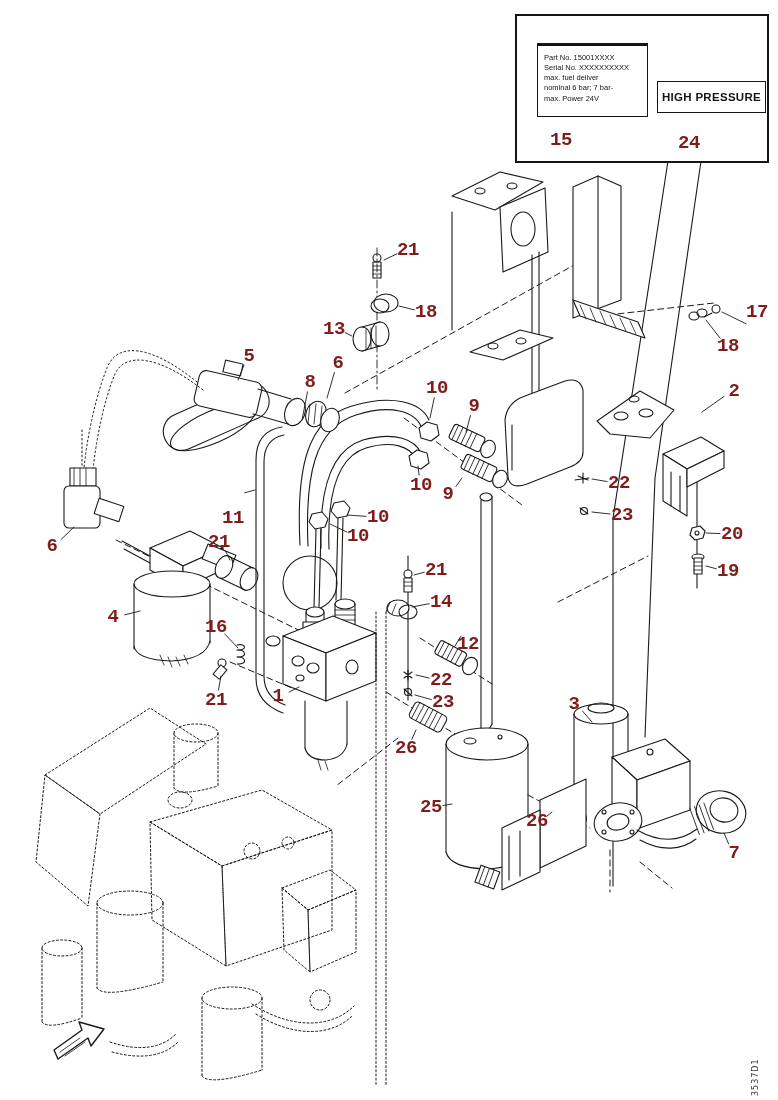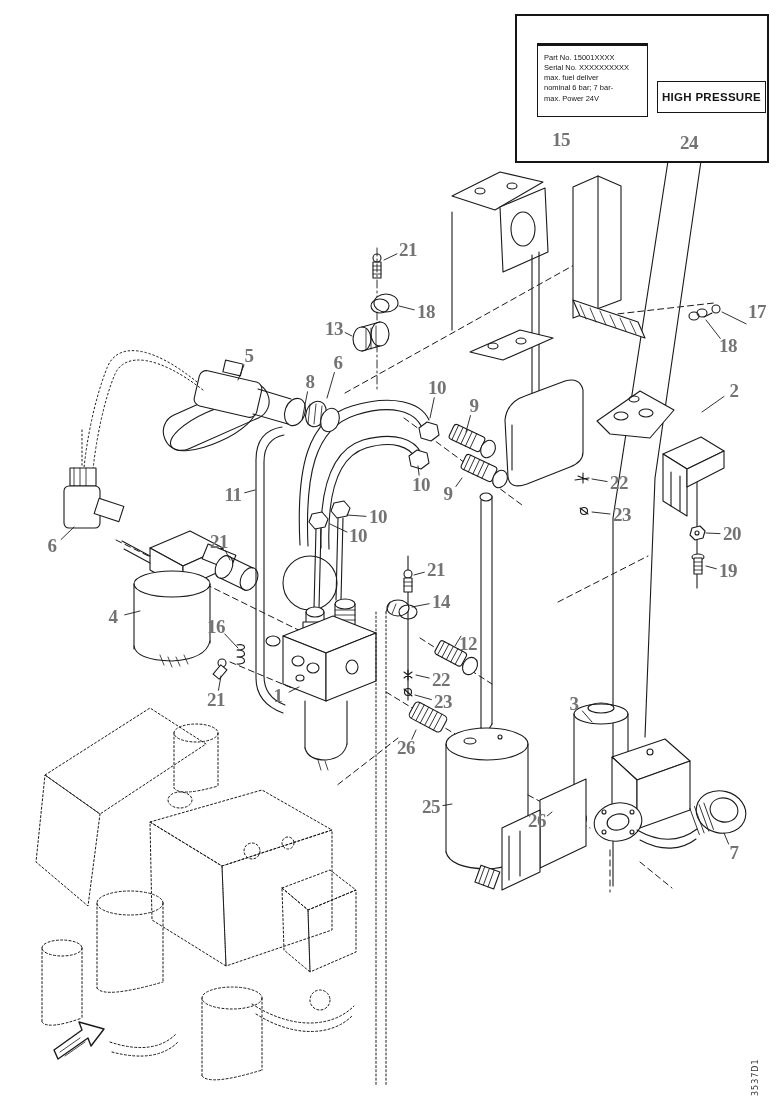--- a/index.html
+++ b/index.html
@@ -10,22 +10,22 @@
   svg.art .fw { fill:#ffffff; }
   svg.art .hat { stroke-width:0.8; }
   svg.art .dsh { stroke-dasharray:6 4; stroke-width:1; }
   svg.art .dot { stroke-dasharray:1.6 2.6; stroke-width:1; }
   svg.art .dot2 { stroke-dasharray:8 3 2 3; stroke-width:0.9; }
   svg.art .ghost, svg.art .ghost * { stroke-dasharray:2 2.2; stroke-width:1; }
   svg.art .ldr { stroke-width:0.9; }
   svg.art .ldrd { stroke-width:0.9; stroke-dasharray:3 2.5; }
 
   .callout { position:absolute; transform:translate(-50%,-50%);
-             font-size:19px; font-weight:700; letter-spacing:-0.5px; color:#737373;
-             font-family:Liberation Serif, serif; }
+             font-size:19px; font-weight:700; letter-spacing:-0.5px; color:#7f1d1d;
+             font-family:Liberation Mono, monospace; }
 
   .spec-box { position:absolute; left:488px; top:14px; width:250px; height:145px;
               border:2px solid #151515; background:#fff;margin-left:27px; }
   .spec-label { position:absolute; left:20px; top:27px; width:111px; height:74px;
                 border:1.5px solid #151515; border-top:3px solid #151515;
                 padding:7px 3px 0 6px; box-sizing:border-box;
                 font-size:7.5px; line-height:1.35; color:#151515; }
   .pressure-label { position:absolute; left:140px; top:65px; width:109px; height:32px;
                 border:1.5px solid #151515; box-sizing:border-box;
                 display:flex; align-items:center; justify-content:center;
@@ -420,21 +420,21 @@
     <div class="callout" style="left: 757px; top: 312px;">17</div>
     <div class="callout" style="left: 728px; top: 346px;">18</div>
     <div class="callout" style="left: 734px; top: 391px;">2</div>
     <div class="callout" style="left: 249px; top: 356px;">5</div>
     <div class="callout" style="left: 338px; top: 363px;">6</div>
     <div class="callout" style="left: 310px; top: 382px;">8</div>
     <div class="callout" style="left: 437px; top: 388px;">10</div>
     <div class="callout" style="left: 474px; top: 406px;">9</div>
     <div class="callout" style="left: 421px; top: 485px;">10</div>
     <div class="callout" style="left: 448px; top: 494px;">9</div>
-    <div class="callout" style="left: 233px; top: 495px;">11</div>
+    <div class="callout" style="left: 233px; top: 518px;">11</div>
     <div class="callout" style="left: 378px; top: 517px;">10</div>
     <div class="callout" style="left: 358px; top: 536px;">10</div>
     <div class="callout" style="left: 219px; top: 542px;">21</div>
     <div class="callout" style="left: 52px; top: 546px;">6</div>
     <div class="callout" style="left: 619px; top: 483px;">22</div>
     <div class="callout" style="left: 622px; top: 515px;">23</div>
     <div class="callout" style="left: 732px; top: 534px;">20</div>
     <div class="callout" style="left: 728px; top: 571px;">19</div>
     <div class="callout" style="left: 436px; top: 570px;">21</div>
     <div class="callout" style="left: 441px; top: 602px;">14</div>

